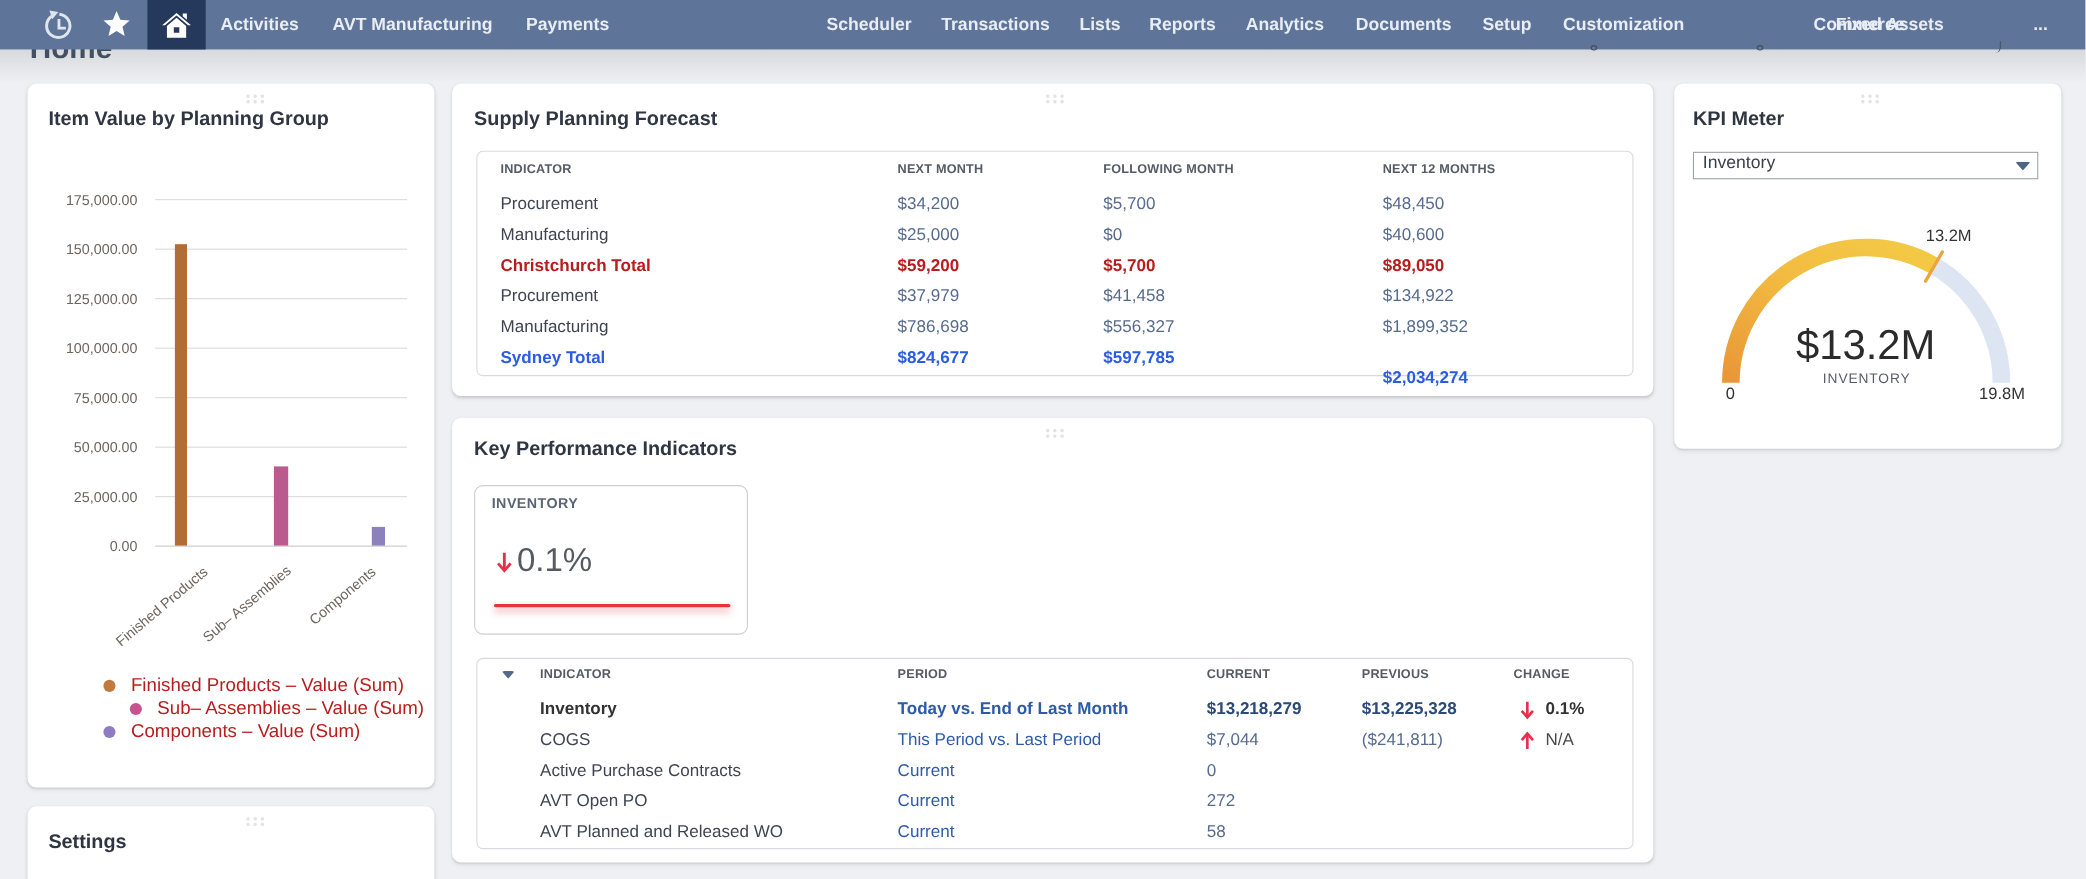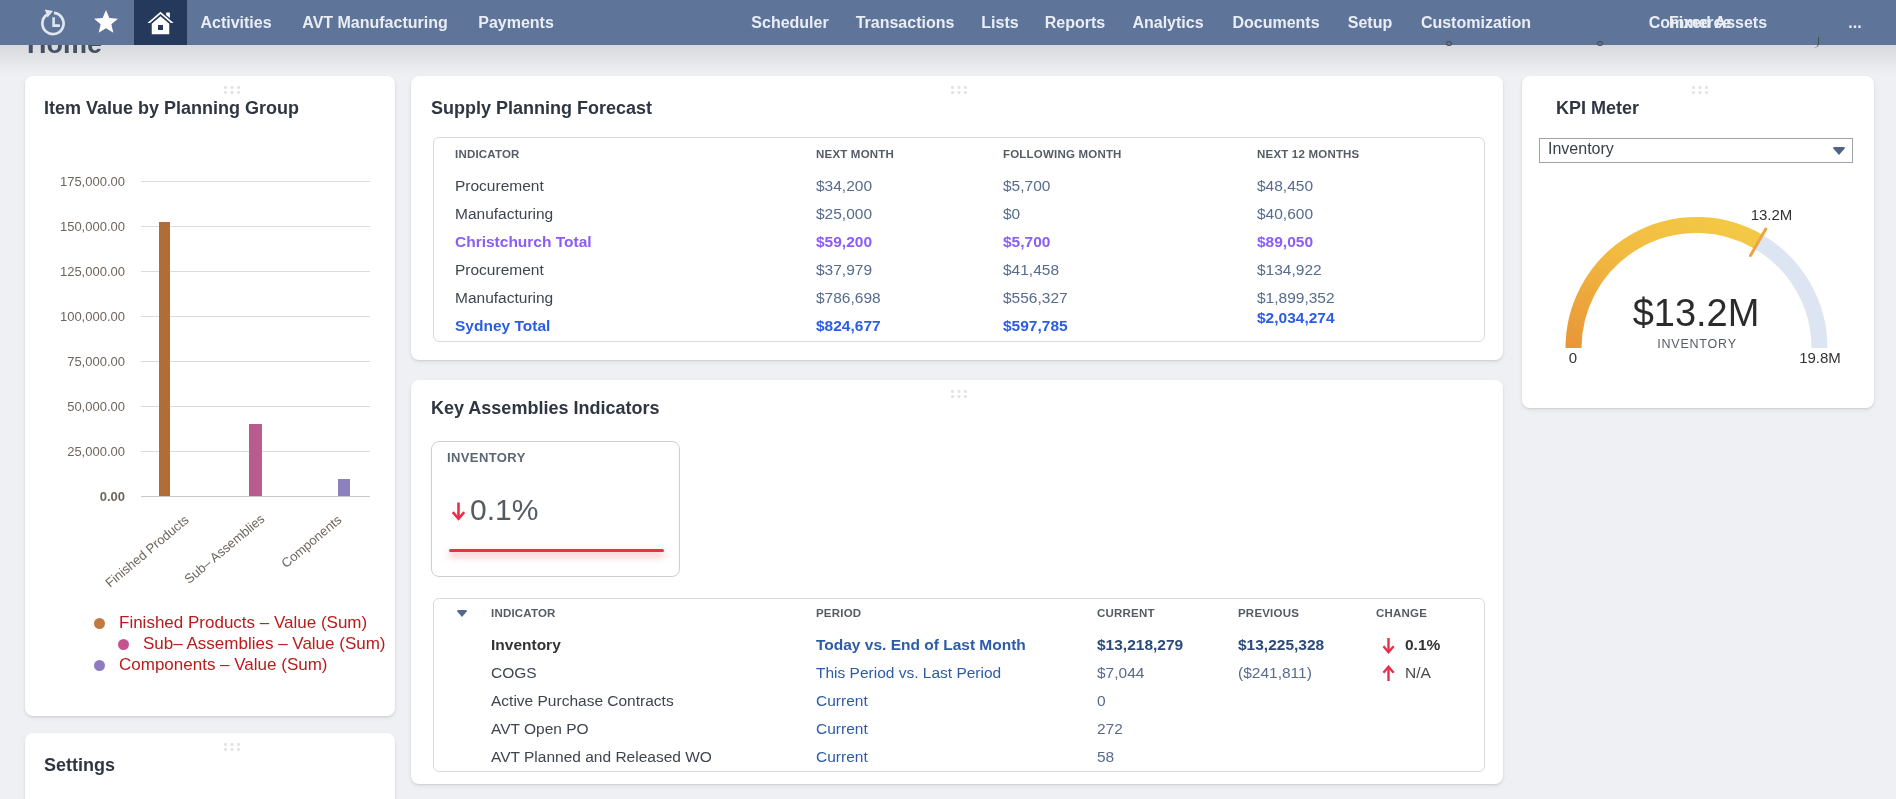--- a/index.html
+++ b/index.html
@@ -25,21 +25,21 @@
 .bar { position:absolute; }
 .xlab { position:absolute; font-size:13px; color:#6e655e; white-space:nowrap; transform:rotate(-40deg); transform-origin:100% 0; }
 .leg { position:absolute; left:69px; font-size:17px; color:#b91c1c; white-space:nowrap; }
 .leg i { display:inline-block; width:11px; height:11px; border-radius:50%; margin-right:14px; position:relative; top:1px; }
 
 #cS { left:411px; top:76px; width:1092px; height:284px; }
 .innerbox { position:absolute; border:1px solid #d8dade; border-radius:6px; background:#fff; }
 .th { position:absolute; font-size:11.5px; font-weight:700; color:#555c66; letter-spacing:.2px; white-space:nowrap; }
 .cell { position:absolute; font-size:15.5px; color:#3f4550; white-space:nowrap; }
 .num { color:#576b8e; }
-.redrow { color:#8b5cf6; font-weight:700; }
+.redrow { color:#b91c1c; font-weight:700; }
 .bluerow { color:#2b5ce4; font-weight:700; }
 
 #cK { left:411px; top:380px; width:1092px; height:404px; }
 #cK .mini { position:absolute; left:20px; top:61px; width:249px; height:136px; border:1px solid #ccced3; border-radius:8px; }
 #cK .mini .lab { position:absolute; left:15px; top:8px; font-size:13px; font-weight:700; color:#5b6675; letter-spacing:.4px; }
 #cK .mini .big { position:absolute; top:51px; font-size:30px; color:#565a61; }
 #cK .mini .rline { position:absolute; left:17px; top:107px; width:215px; height:3px; background:#e8323f; border-radius:2px; box-shadow:0 4px 7px rgba(232,50,63,.5); }
 .blink { color:#2e5ba8; }
 .bold { font-weight:700; }
 .navy { color:#2c4a78; }
@@ -91,21 +91,21 @@
 <div class="card" id="cL">
   <div class="dots" style="left:199px; top:10px;"></div>
   <div class="ctitle" style="left:19px; top:22px;">Item Value by Planning Group</div>
   <div class="ylab" style="top:98px;">175,000.00</div>
   <div class="ylab" style="top:143px;">150,000.00</div>
   <div class="ylab" style="top:188px;">125,000.00</div>
   <div class="ylab" style="top:233px;">100,000.00</div>
   <div class="ylab" style="top:278px;">75,000.00</div>
   <div class="ylab" style="top:323px;">50,000.00</div>
   <div class="ylab" style="top:368px;">25,000.00</div>
-  <div class="ylab" style="top:413px;font-weight:bold;">0.00</div>
+  <div class="ylab" style="top:413px;">0.00</div>
   <div class="gline" style="top:105px;"></div>
   <div class="gline" style="top:150px;"></div>
   <div class="gline" style="top:195px;"></div>
   <div class="gline" style="top:240px;"></div>
   <div class="gline" style="top:285px;"></div>
   <div class="gline" style="top:330px;"></div>
   <div class="gline" style="top:375px;"></div>
   <div class="gline" style="top:420px; background:#c9c9c9;"></div>
   <div class="bar" style="left:134px; top:146px; width:11px; height:274px; background:#b16d36;"></div>
   <div class="bar" style="left:224px; top:348px; width:13px; height:72px; background:#ba5b90;"></div>
@@ -147,26 +147,26 @@
   <div class="cell num" style="left:405px; top:185px;">$37,979</div>
   <div class="cell num" style="left:592px; top:185px;">$41,458</div>
   <div class="cell num" style="left:846px; top:185px;">$134,922</div>
   <div class="cell" style="left:44px; top:213px;">Manufacturing</div>
   <div class="cell num" style="left:405px; top:213px;">$786,698</div>
   <div class="cell num" style="left:592px; top:213px;">$556,327</div>
   <div class="cell num" style="left:846px; top:213px;">$1,899,352</div>
   <div class="cell bluerow" style="left:44px; top:241px;">Sydney Total</div>
   <div class="cell bluerow" style="left:405px; top:241px;">$824,677</div>
   <div class="cell bluerow" style="left:592px; top:241px;">$597,785</div>
-  <div class="cell bluerow" style="left:846px; top:233px;">$2,034,274</div>
+  <div class="cell bluerow" style="left:846px; top:259px;">$2,034,274</div>
 </div>
 
 <div class="card" id="cK">
   <div class="dots" style="left:540px; top:10px;"></div>
-  <div class="ctitle" style="left:20px; top:18px;">Key Assemblies Indicators</div>
+  <div class="ctitle" style="left:20px; top:18px;">Key Performance Indicators</div>
   <div class="mini">
     <div class="lab">INVENTORY</div>
     <svg style="position:absolute; left:19px; top:59px;" width="15" height="20" viewBox="0 0 15 20">
       <line x1="7.5" y1="1.5" x2="7.5" y2="17" stroke="#e6304b" stroke-width="2.6"></line>
       <path d="M 1.8 11.2 L 7.5 17.8 L 13.2 11.2" fill="none" stroke="#e6304b" stroke-width="2.6" stroke-linejoin="miter"></path>
     </svg>
     <div class="big" style="left:38px;">0.1%</div>
     <div class="rline"></div>
   </div>
   <div class="innerbox" style="left:22px; top:218px; width:1052px; height:174px;"></div>
@@ -200,21 +200,21 @@
   <div class="cell" style="left:80px; top:340px;">AVT Open PO</div>
   <div class="cell blink" style="left:405px; top:340px;">Current</div>
   <div class="cell num" style="left:686px; top:340px;">272</div>
   <div class="cell" style="left:80px; top:368px;">AVT Planned and Released WO</div>
   <div class="cell blink" style="left:405px; top:368px;">Current</div>
   <div class="cell num" style="left:686px; top:368px;">58</div>
 </div>
 
 <div class="card" id="cM">
   <div class="dots" style="left:170px; top:10px;"></div>
-  <div class="ctitle" style="left:17px; top:22px;margin-left:17px;">KPI Meter</div>
+  <div class="ctitle" style="left:17px; top:22px;">KPI Meter</div>
   <div class="sel">
     <span class="txt">Inventory</span>
     <span class="caret" style="left:292px; top:8px; border-top-color:#4d6485;"></span>
   </div>
   <svg class="abs" style="left:0; top:110px;" width="352" height="190" viewBox="0 0 352 190">
     <defs>
       <linearGradient id="gg" x1="0%" y1="100%" x2="80%" y2="0%">
         <stop offset="0%" stop-color="#e99638"></stop>
         <stop offset="60%" stop-color="#f2bb41"></stop>
         <stop offset="100%" stop-color="#f3c845"></stop>

